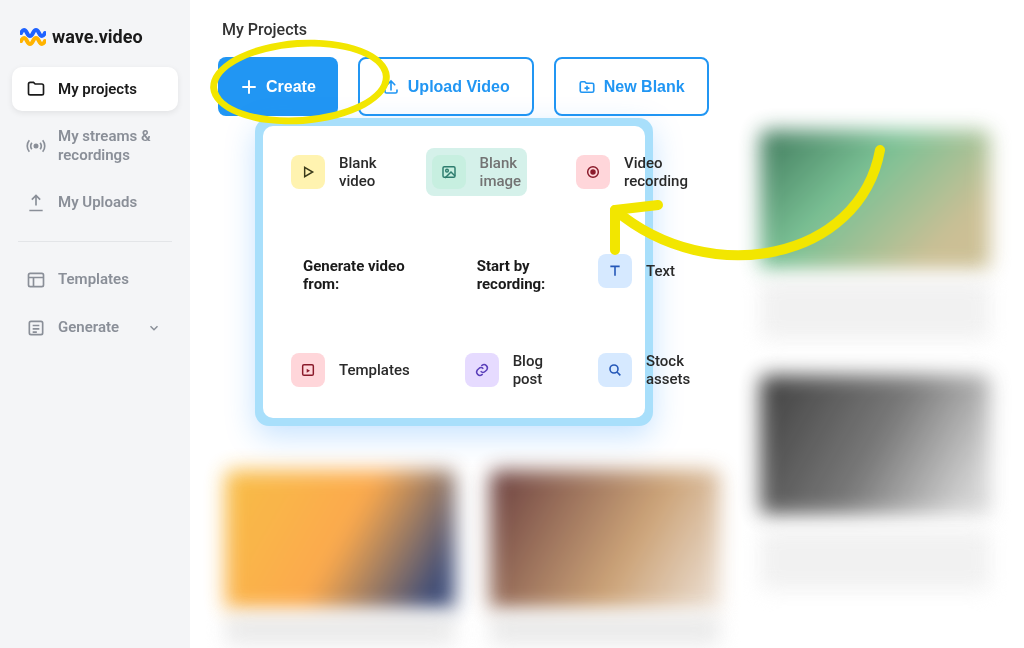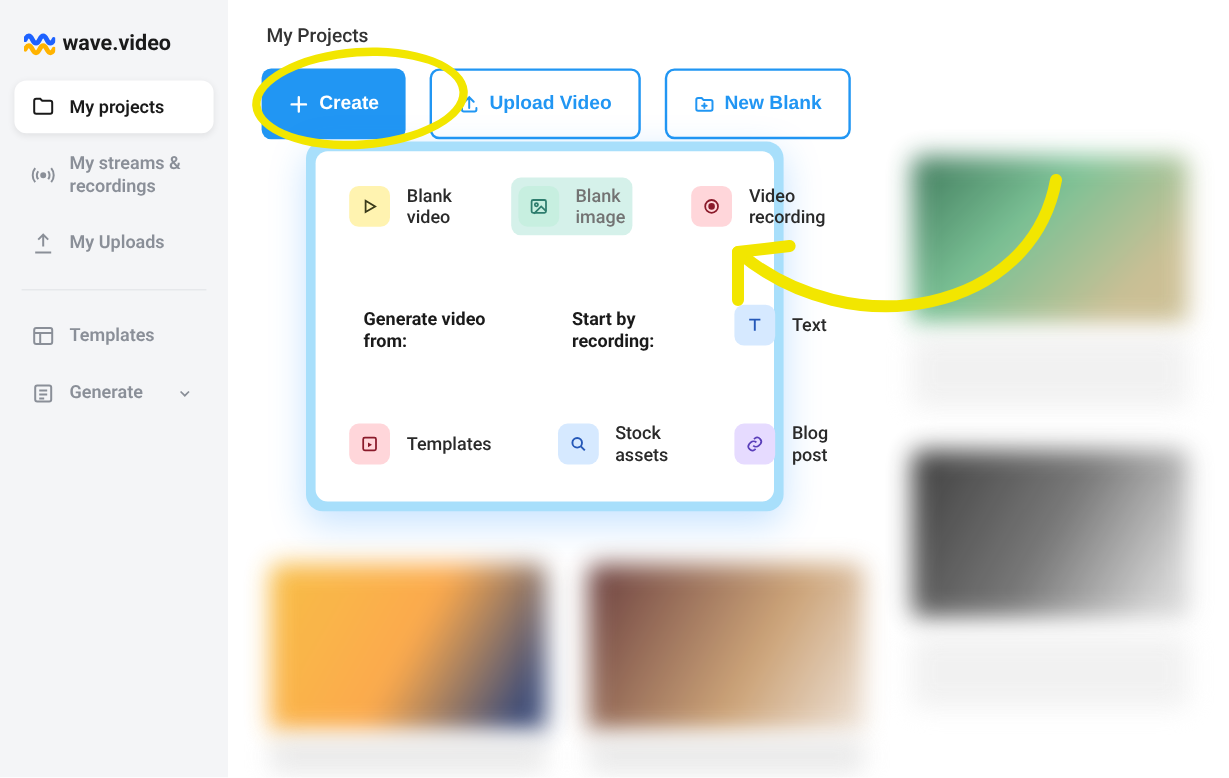--- a/index.html
+++ b/index.html
@@ -221,36 +221,36 @@
         <span class="ibox p">
           <svg width="16" height="16" viewBox="0 0 24 24" fill="none" stroke="currentColor" stroke-width="2.2">
               <rect x="4" y="4" width="16" height="16" rx="2"></rect>
               <path d="M10 10l5 3-5 3v-6z" fill="currentColor" stroke="none"></path>
             </svg>
         </span>
         <span>Templates</span>
       </div>
 
       <div class="opt">
+        <span class="ibox lv">
+          <svg width="16" height="16" viewBox="0 0 24 24" fill="none" stroke="currentColor" stroke-width="2.2">
+              <path d="M10 14a5 5 0 0 0 7 0l2-2a5 5 0 0 0-7-7l-1 1"></path>
+              <path d="M14 10a5 5 0 0 0-7 0l-2 2a5 5 0 0 0 7 7l1-1"></path>
+            </svg>
+        </span>
+        <span>Blog post</span>
+      </div>
+      <div class="opt">
         <span class="ibox b">
           <svg width="16" height="16" viewBox="0 0 24 24" fill="none" stroke="currentColor" stroke-width="2.4">
               <circle cx="10.5" cy="10.5" r="6"></circle>
               <path d="M20 20l-5-5"></path>
             </svg>
         </span>
         <span>Stock assets</span>
-      </div>
-      <div class="opt">
-        <span class="ibox lv">
-          <svg width="16" height="16" viewBox="0 0 24 24" fill="none" stroke="currentColor" stroke-width="2.2">
-              <path d="M10 14a5 5 0 0 0 7 0l2-2a5 5 0 0 0-7-7l-1 1"></path>
-              <path d="M14 10a5 5 0 0 0-7 0l-2 2a5 5 0 0 0 7 7l1-1"></path>
-            </svg>
-        </span>
-        <span>Blog post</span>
       </div>
     </div>
   </div>
 </div>
 
 <div class="ellipse"></div>
 <svg class="arrow-svg" width="340" height="180" viewBox="0 0 340 180">
   <path d="M320 10 C 300 120, 150 150, 55 70" stroke="#f2e600" stroke-width="10" fill="none" stroke-linecap="round"></path>
   <path d="M55 70 L55 110 M55 70 L98 65" stroke="#f2e600" stroke-width="10" fill="none" stroke-linecap="round"></path>
 </svg>

